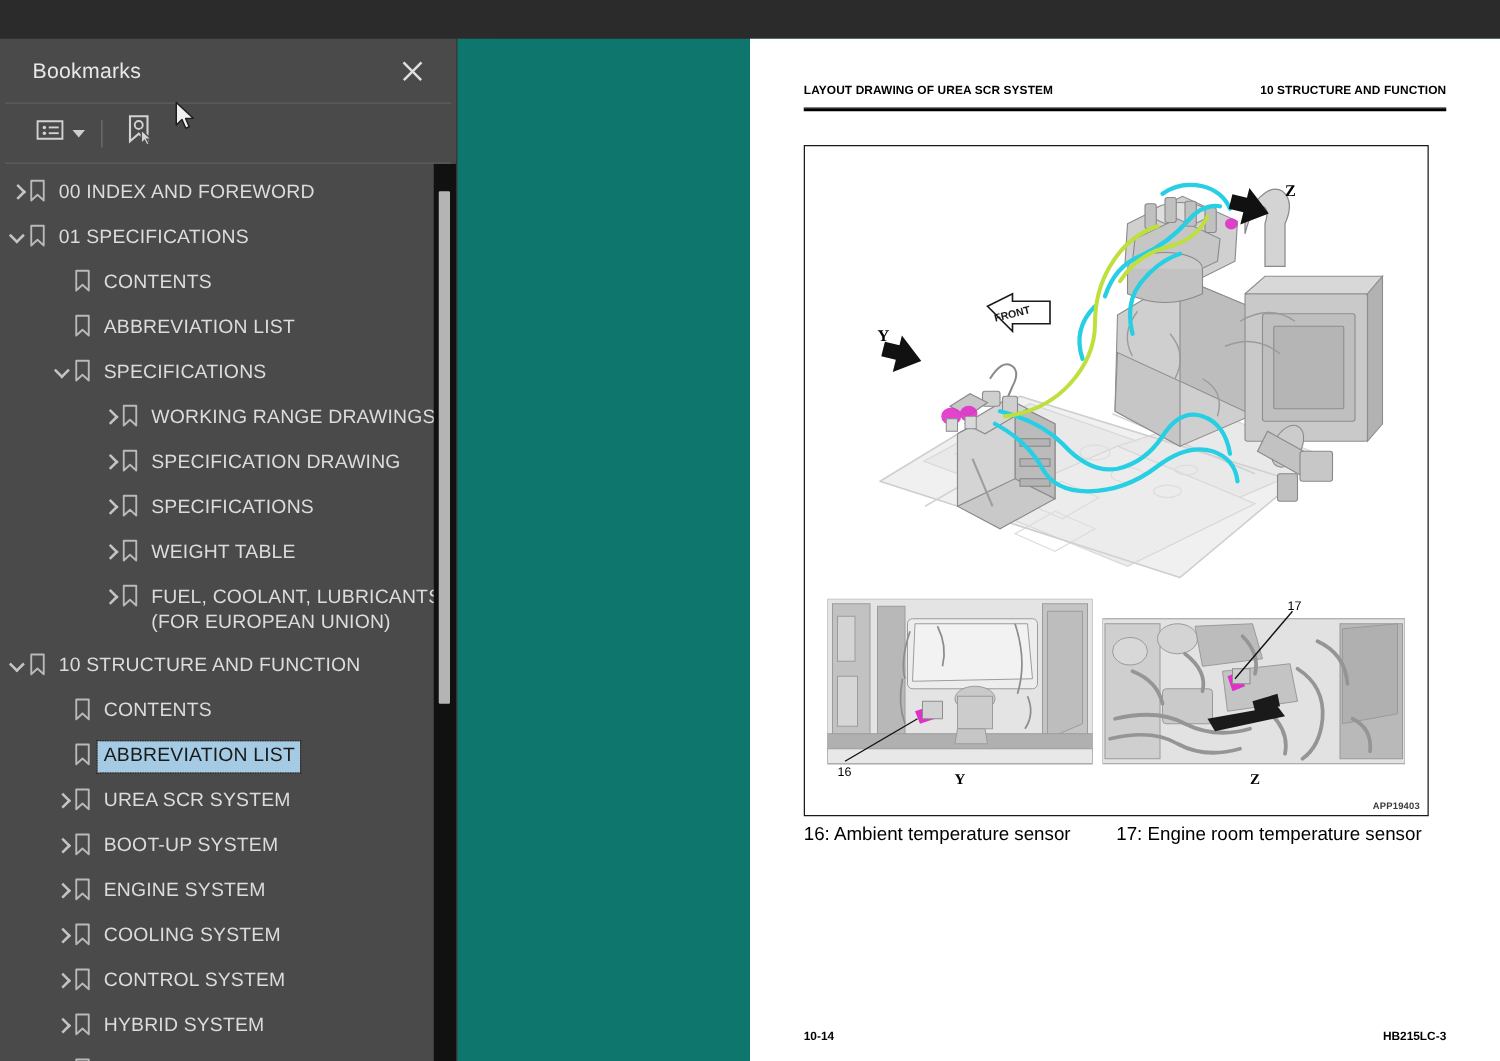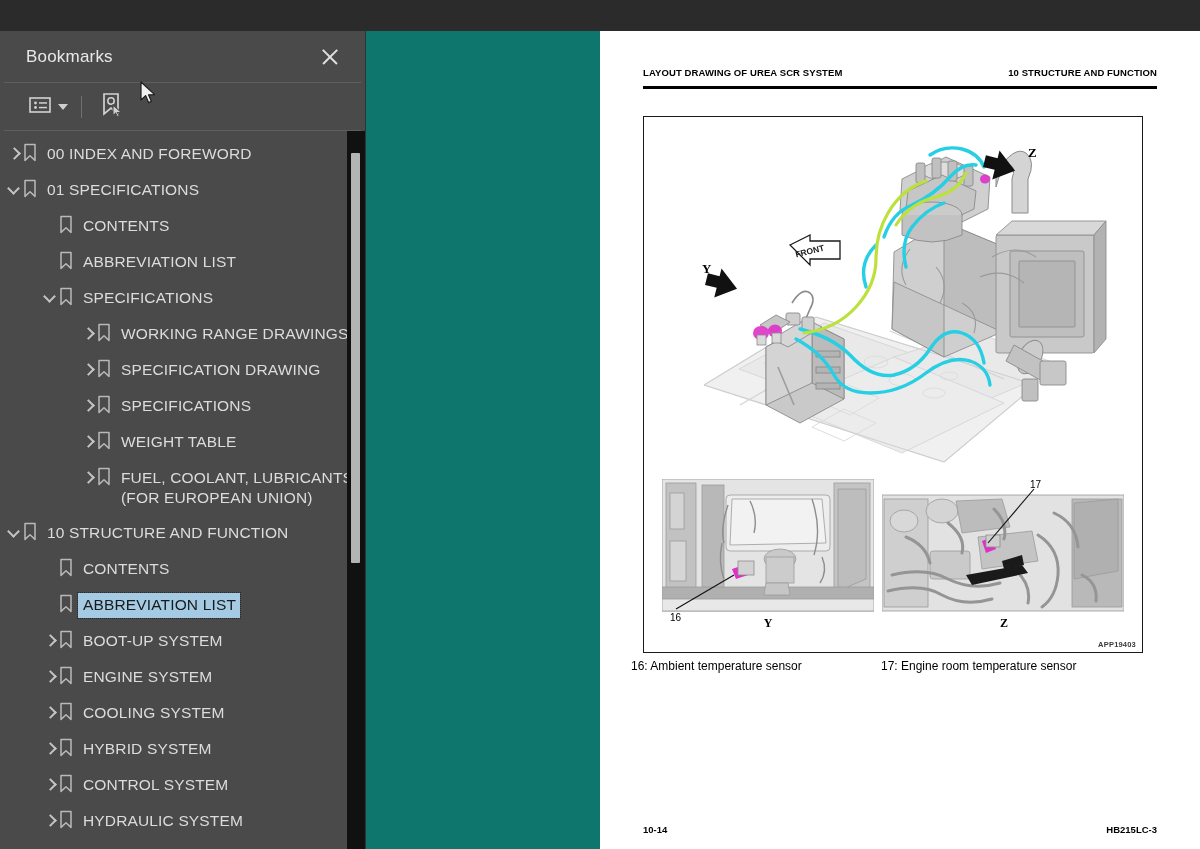--- a/index.html
+++ b/index.html
@@ -139,22 +139,22 @@
   }
   #figure-frame {
     position: absolute; left: 43px; top: 85px; width: 500px; height: 537px;
     border: 1.2px solid #1a1a1a; background: #fff; overflow: hidden;
   }
   #app-num {
     position: absolute; right: 6px; bottom: 3px;
     font-size: 7.5px; font-weight: bold; color: #3a3a3a; letter-spacing: .2px;
   }
   .captions {
-    position: absolute; left: 31px; top: 628px; width: 500px;
-    display: flex; font-size: 12px; color: #000;
+    position: absolute; left: 43px; top: 628px; width: 500px;
+    display: flex; font-size: 15px; color: #000;
   }
   .captions .cap { width: 50%; }
   #doc-footer {
     position: absolute; left: 43px; right: 43px; bottom: 45px;
     display: flex; justify-content: space-between;
     font-size: 9.5px; font-weight: bold; color: #000;
   }
 
   
   .view-letter { font-size: 13px; font-weight: bold; fill: #000;
@@ -295,20 +295,27 @@
             <span class="bm-ico"><svg width="16" height="19" viewBox="0 0 16 19">
                 <path d="M3 1.6 H13 V17.4 L8 12.8 L3 17.4 Z" fill="none" stroke="#b9b9b9" stroke-width="1.5" stroke-linejoin="round"></path>
               </svg></span>
             <span class="sel-wrap"><span class="label">ABBREVIATION LIST</span></span>
           </div>
           <div class="node" style="padding-left: 44px;">
             <span class="chev"></span>
             <span class="bm-ico"><svg width="16" height="19" viewBox="0 0 16 19">
                 <path d="M3 1.6 H13 V17.4 L8 12.8 L3 17.4 Z" fill="none" stroke="#b9b9b9" stroke-width="1.5" stroke-linejoin="round"></path>
               </svg></span>
+            <span class="sel-wrap"><span class="label">UREA SCR SYSTEM</span></span>
+          </div>
+          <div class="node" style="padding-left: 44px;">
+            <span class="chev"></span>
+            <span class="bm-ico"><svg width="16" height="19" viewBox="0 0 16 19">
+                <path d="M3 1.6 H13 V17.4 L8 12.8 L3 17.4 Z" fill="none" stroke="#b9b9b9" stroke-width="1.5" stroke-linejoin="round"></path>
+              </svg></span>
             <span class="sel-wrap"><span class="label">BOOT-UP SYSTEM</span></span>
           </div>
           <div class="node" style="padding-left: 44px;">
             <span class="chev"></span>
             <span class="bm-ico"><svg width="16" height="19" viewBox="0 0 16 19">
                 <path d="M3 1.6 H13 V17.4 L8 12.8 L3 17.4 Z" fill="none" stroke="#b9b9b9" stroke-width="1.5" stroke-linejoin="round"></path>
               </svg></span>
             <span class="sel-wrap"><span class="label">ENGINE SYSTEM</span></span>
           </div>
           <div class="node" style="padding-left: 44px;">
@@ -316,28 +323,28 @@
             <span class="bm-ico"><svg width="16" height="19" viewBox="0 0 16 19">
                 <path d="M3 1.6 H13 V17.4 L8 12.8 L3 17.4 Z" fill="none" stroke="#b9b9b9" stroke-width="1.5" stroke-linejoin="round"></path>
               </svg></span>
             <span class="sel-wrap"><span class="label">COOLING SYSTEM</span></span>
           </div>
           <div class="node" style="padding-left: 44px;">
             <span class="chev"></span>
             <span class="bm-ico"><svg width="16" height="19" viewBox="0 0 16 19">
                 <path d="M3 1.6 H13 V17.4 L8 12.8 L3 17.4 Z" fill="none" stroke="#b9b9b9" stroke-width="1.5" stroke-linejoin="round"></path>
               </svg></span>
+            <span class="sel-wrap"><span class="label">CONTROL SYSTEM</span></span>
+          </div>
+          <div class="node" style="padding-left: 44px;">
+            <span class="chev"></span>
+            <span class="bm-ico"><svg width="16" height="19" viewBox="0 0 16 19">
+                <path d="M3 1.6 H13 V17.4 L8 12.8 L3 17.4 Z" fill="none" stroke="#b9b9b9" stroke-width="1.5" stroke-linejoin="round"></path>
+              </svg></span>
             <span class="sel-wrap"><span class="label">HYBRID SYSTEM</span></span>
-          </div>
-          <div class="node" style="padding-left: 44px;">
-            <span class="chev"></span>
-            <span class="bm-ico"><svg width="16" height="19" viewBox="0 0 16 19">
-                <path d="M3 1.6 H13 V17.4 L8 12.8 L3 17.4 Z" fill="none" stroke="#b9b9b9" stroke-width="1.5" stroke-linejoin="round"></path>
-              </svg></span>
-            <span class="sel-wrap"><span class="label">CONTROL SYSTEM</span></span>
           </div>
           <div class="node" style="padding-left: 44px;">
             <span class="chev"></span>
             <span class="bm-ico"><svg width="16" height="19" viewBox="0 0 16 19">
                 <path d="M3 1.6 H13 V17.4 L8 12.8 L3 17.4 Z" fill="none" stroke="#b9b9b9" stroke-width="1.5" stroke-linejoin="round"></path>
               </svg></span>
             <span class="sel-wrap"><span class="label">HYDRAULIC SYSTEM</span></span>
           </div>
         </div>
       <div id="tree-scrollbar">

